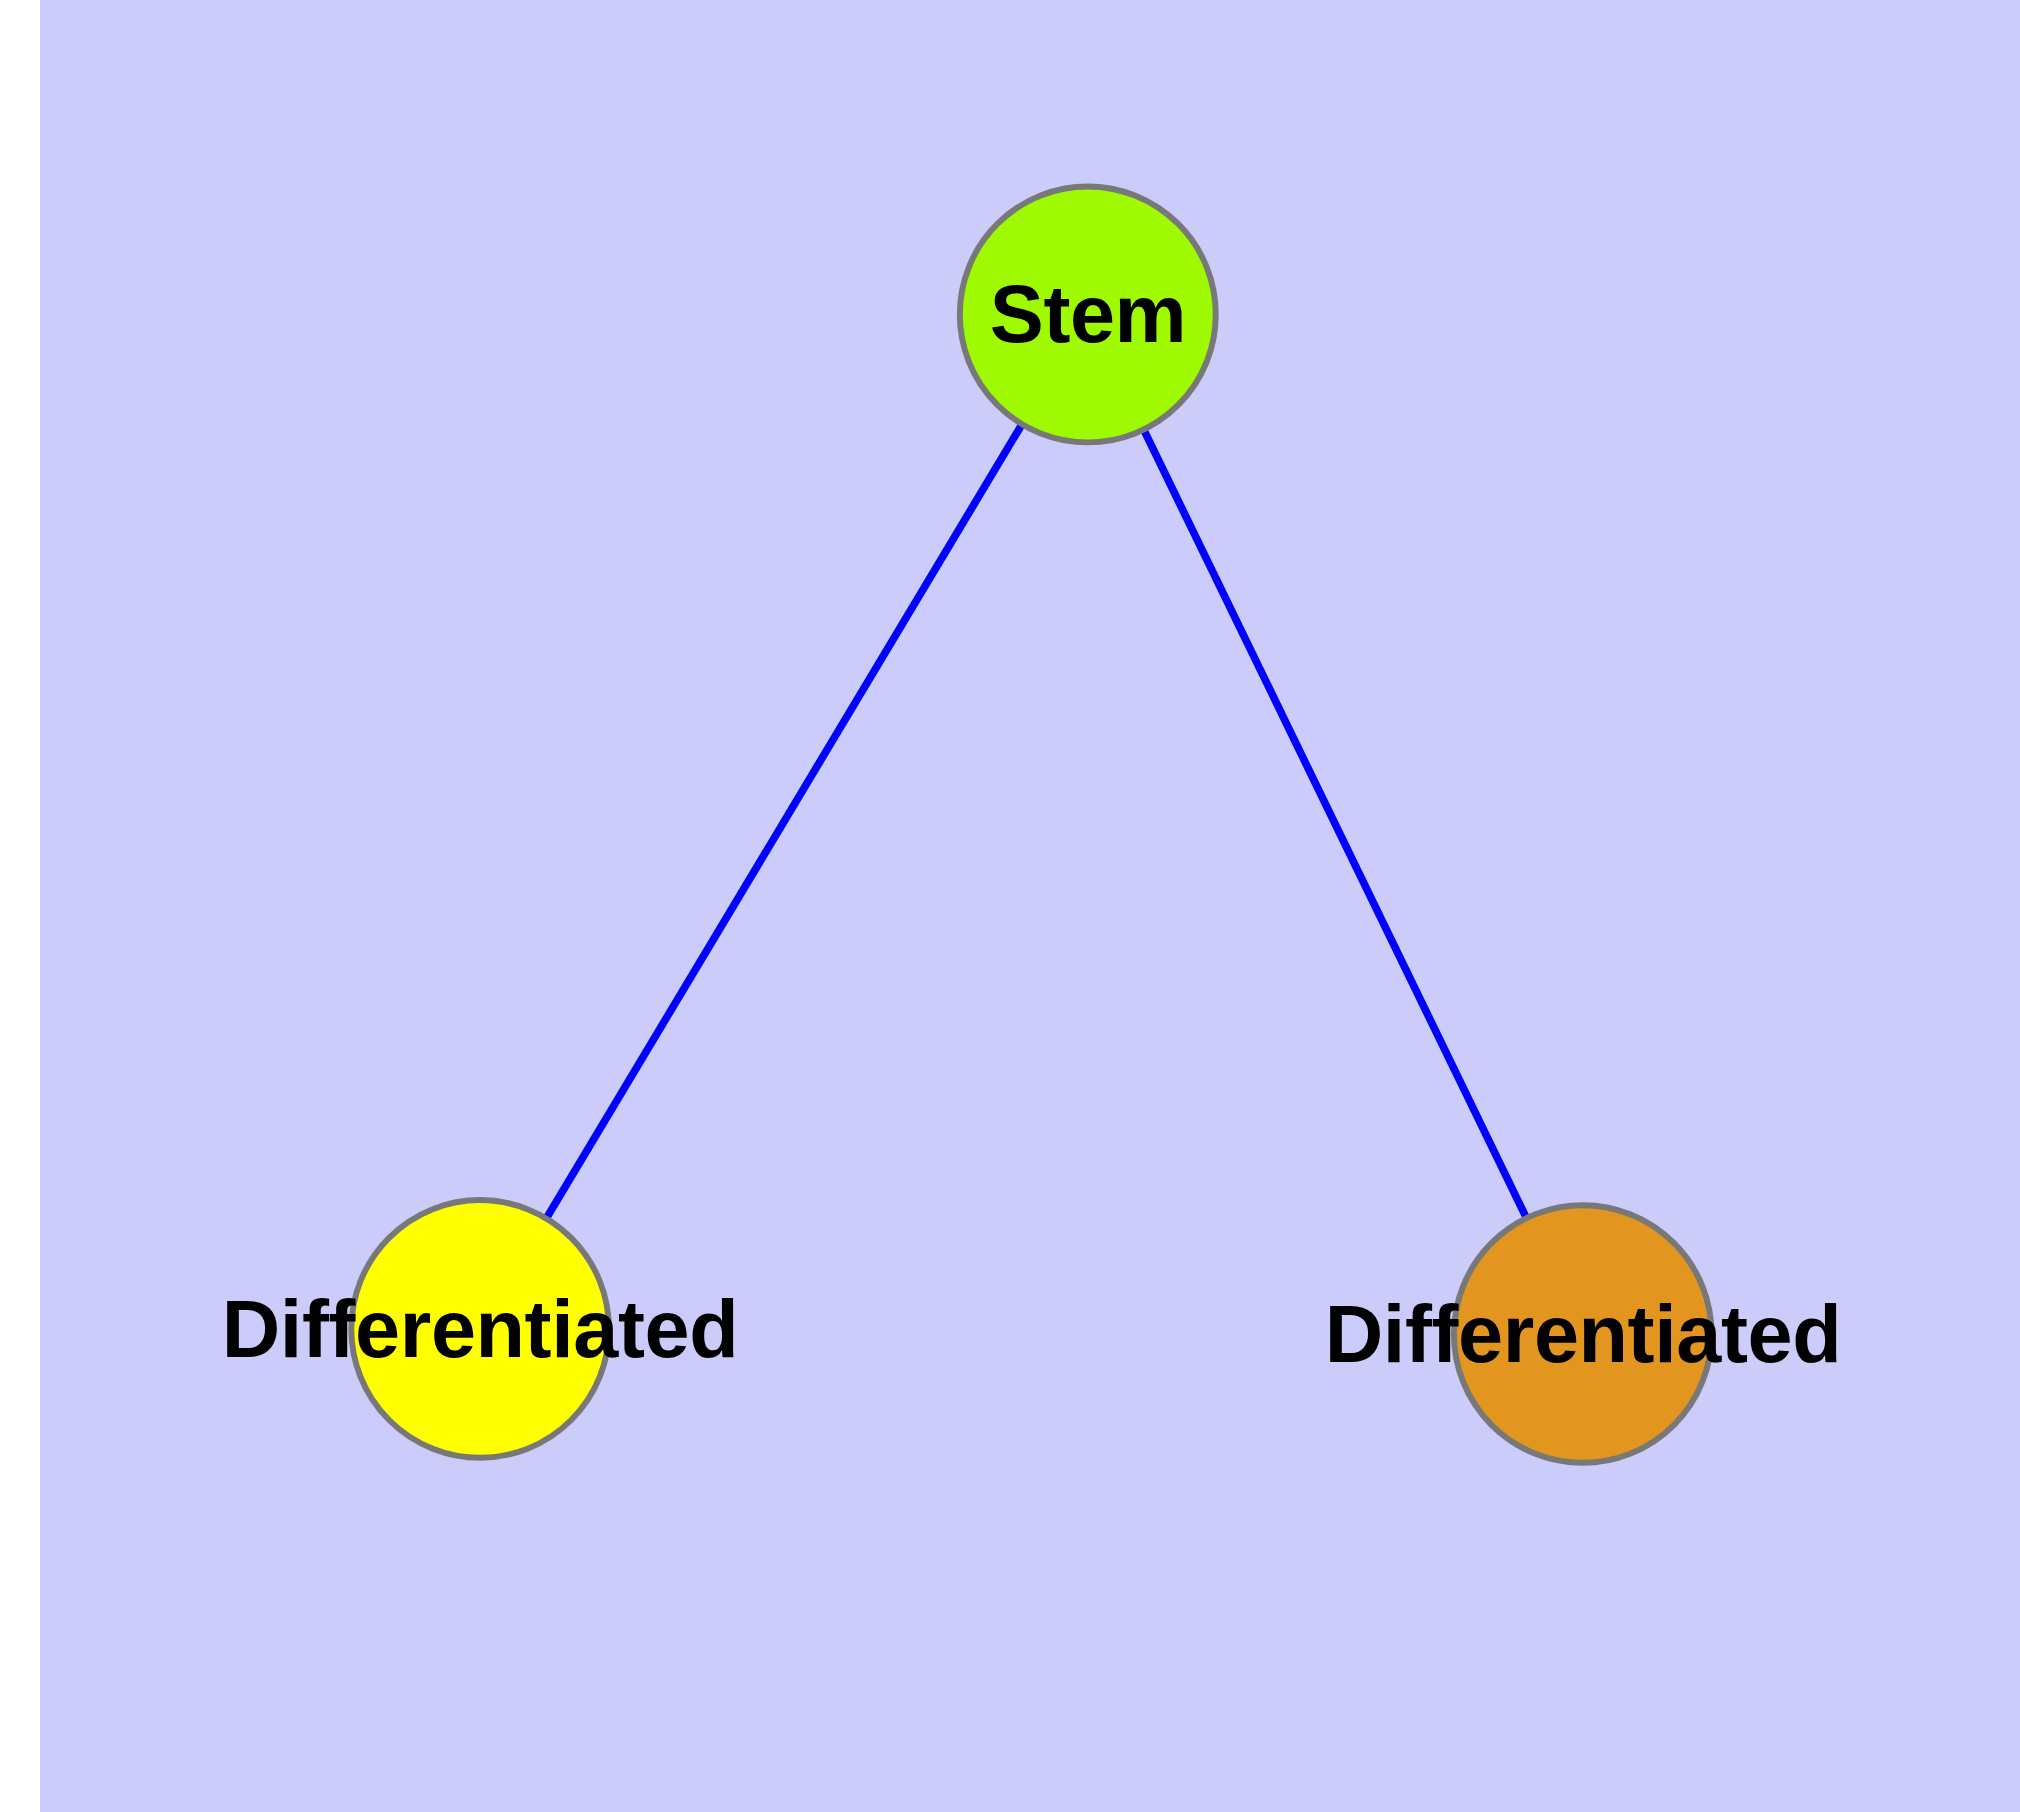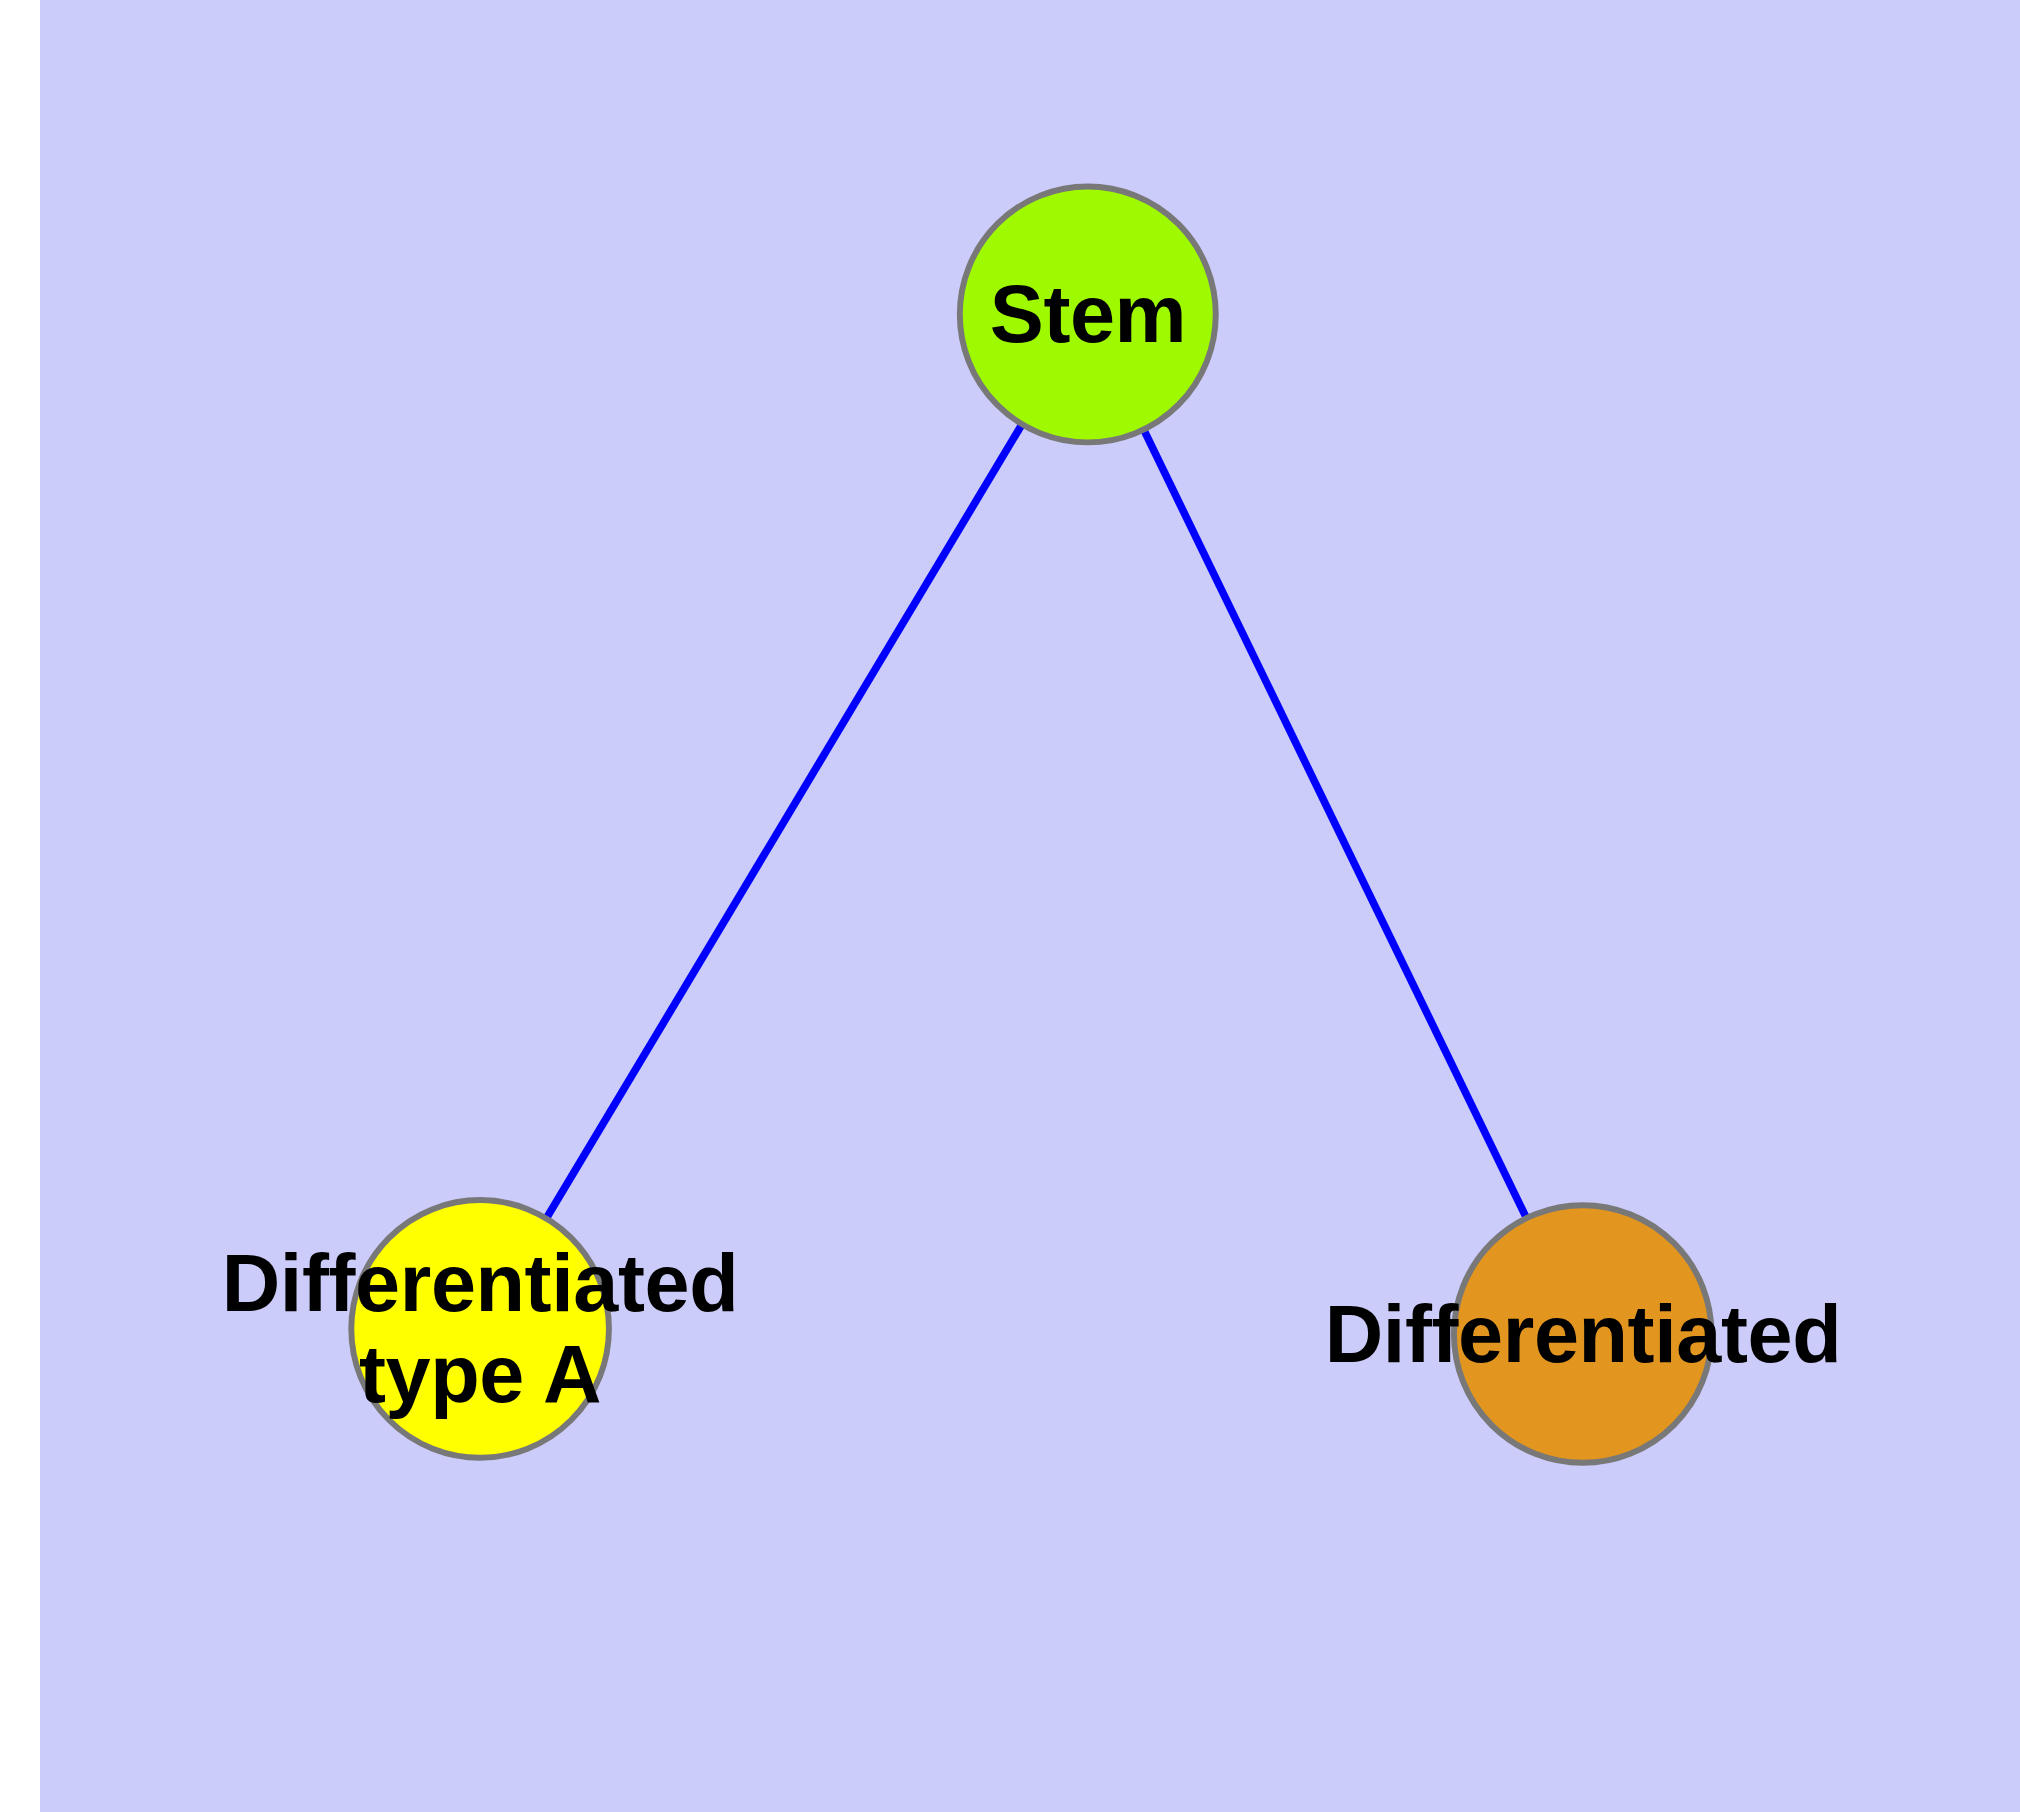--- a/index.html
+++ b/index.html
@@ -56,18 +56,18 @@
       </g>
     <g id="nodes-layer">
         <circle cx="1236" cy="371" r="151" fill="#9ef901" stroke="#787878" stroke-width="7"></circle>
         <circle cx="519" cy="1568" r="152" fill="#ffff00" stroke="#787878" stroke-width="7"></circle>
         <circle cx="1820" cy="1574" r="152" fill="#e2961f" stroke="#787878" stroke-width="7"></circle>
       </g>
   </svg>
 
   <div id="labels-layer">
       <div class="node-label" style="left: 1048px; top: 314px; font-size: 81px; color: rgb(0, 0, 0);"><div>Stem</div></div>
-      <div class="node-label" style="left: 440px; top: 1329px; font-size: 81px; color: rgb(0, 0, 0);"><div>Differentiated</div><div>type A</div></div>
+      <div class="node-label" style="left: 440px; top: 1329px; font-size: 81px; color: rgb(0, 0, 0);"><div>Differentiated</div></div>
       <div class="node-label" style="left: 1543px; top: 1334px; font-size: 81px; color: rgb(0, 0, 0);"><div>Differentiated</div></div>
     </div>
 
 </div>
 
 
 </body></html>

